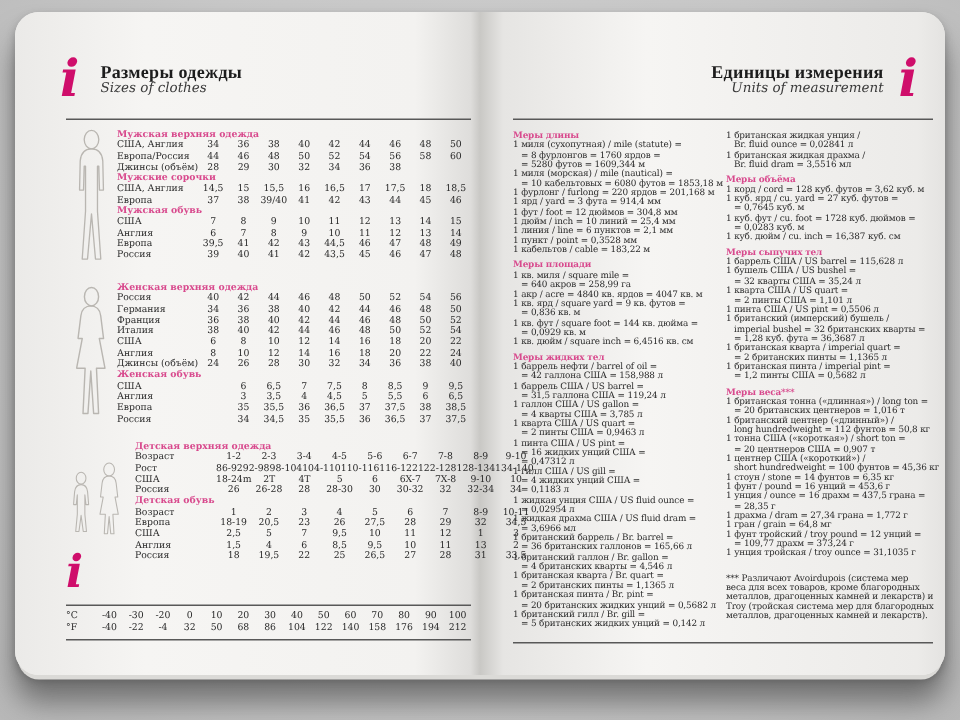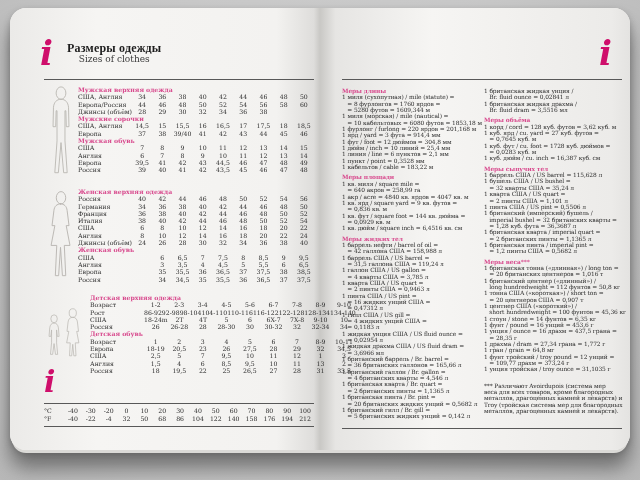--- a/index.html
+++ b/index.html
@@ -16,21 +16,21 @@
   }
   .spread{
     position:absolute;inset:0;border-radius:16px;overflow:hidden;
     background:linear-gradient(90deg,#ebeae8 0%,#f6f5f3 14%,#f3f2f0 43%,#dedddb 49%,#c9c8c5 50%,#e6e5e3 52.5%,#f6f5f3 68%,#ecebe9 97%,#e4e3e1 100%);
   }
   .rule{position:absolute;height:1px;background:var(--rule,#585858);}
   
   .hdr{position:absolute;display:flex;align-items:flex-start;}
   .info-i{font-style:italic;font-weight:bold;font-size:34px;line-height:30px;color:var(--accent,#cf0e6b);font-family:"DejaVu Serif",serif;}
   .tt{font-size:12px;font-weight:bold;color:#1d1d1d;letter-spacing:.2px;line-height:12px;font-family:Liberation Serif, serif;}
-  .ts{font-size:9px;color:#3a3a3a;line-height:11px;text-align:center;}
+  .ts{font-size:9px;font-style:italic;color:#3a3a3a;line-height:11px;}
   .rp-hdr{justify-content:flex-end;text-align:right;}
   .rp-hdr .tcol{margin-right:10px;margin-top:4px;}
   .lp-hdr .tcol{margin-left:14px;margin-top:4px;}
   
   .sections{position:absolute;left:34px;top:78px;width:270px;}
   .sec{display:flex;margin-bottom:10px;}
   .fig{flex:0 0 34px;}
   .fig svg{display:block;}
   .stables{flex:1 1 auto;}
   .tgh{font-size:6.2px;font-weight:bold;color:var(--accent2,#d8498d);line-height:7.3px;white-space:nowrap;}
@@ -498,20 +498,24 @@
             <span class="tcell2" data-name="temperature-value">140</span>
             <span class="tcell2" data-name="temperature-value">158</span>
             <span class="tcell2" data-name="temperature-value">176</span>
             <span class="tcell2" data-name="temperature-value">194</span>
             <span class="tcell2" data-name="temperature-value">212</span>
           </div>
         </div>
       <div class="rule" style="left:34px;top:418px;width:270px;" data-name="temperature-rule-bottom"></div>
 
       <div class="hdr rp-hdr" style="left:330px;top:30px;width:272px;" data-name="right-page-header">
+        <span class="tcol">
+          <div class="tt" data-name="right-page-title">Единицы измерения</div>
+          <div class="ts" data-name="right-page-subtitle">Units of measurement</div>
+        </span>
         <span class="info-i" data-name="info-icon">i</span>
       </div>
       <div class="rule" style="left:332px;top:71px;width:280px;" data-name="right-header-rule"></div>
 
       <div class="ucol ucol1" data-name="units-column-1">
           <div class="ublock" data-name="units-block">
             <div class="uhdr" data-name="units-section-header">Меры длины</div>
             <div class="uline" data-name="unit-line">1 миля (сухопутная) / mile (statute) =</div>
             <div class="uline" data-name="unit-line">   = 8 фурлонгов = 1760 ярдов =</div>
             <div class="uline" data-name="unit-line">   = 5280 футов = 1609,344 м</div>

